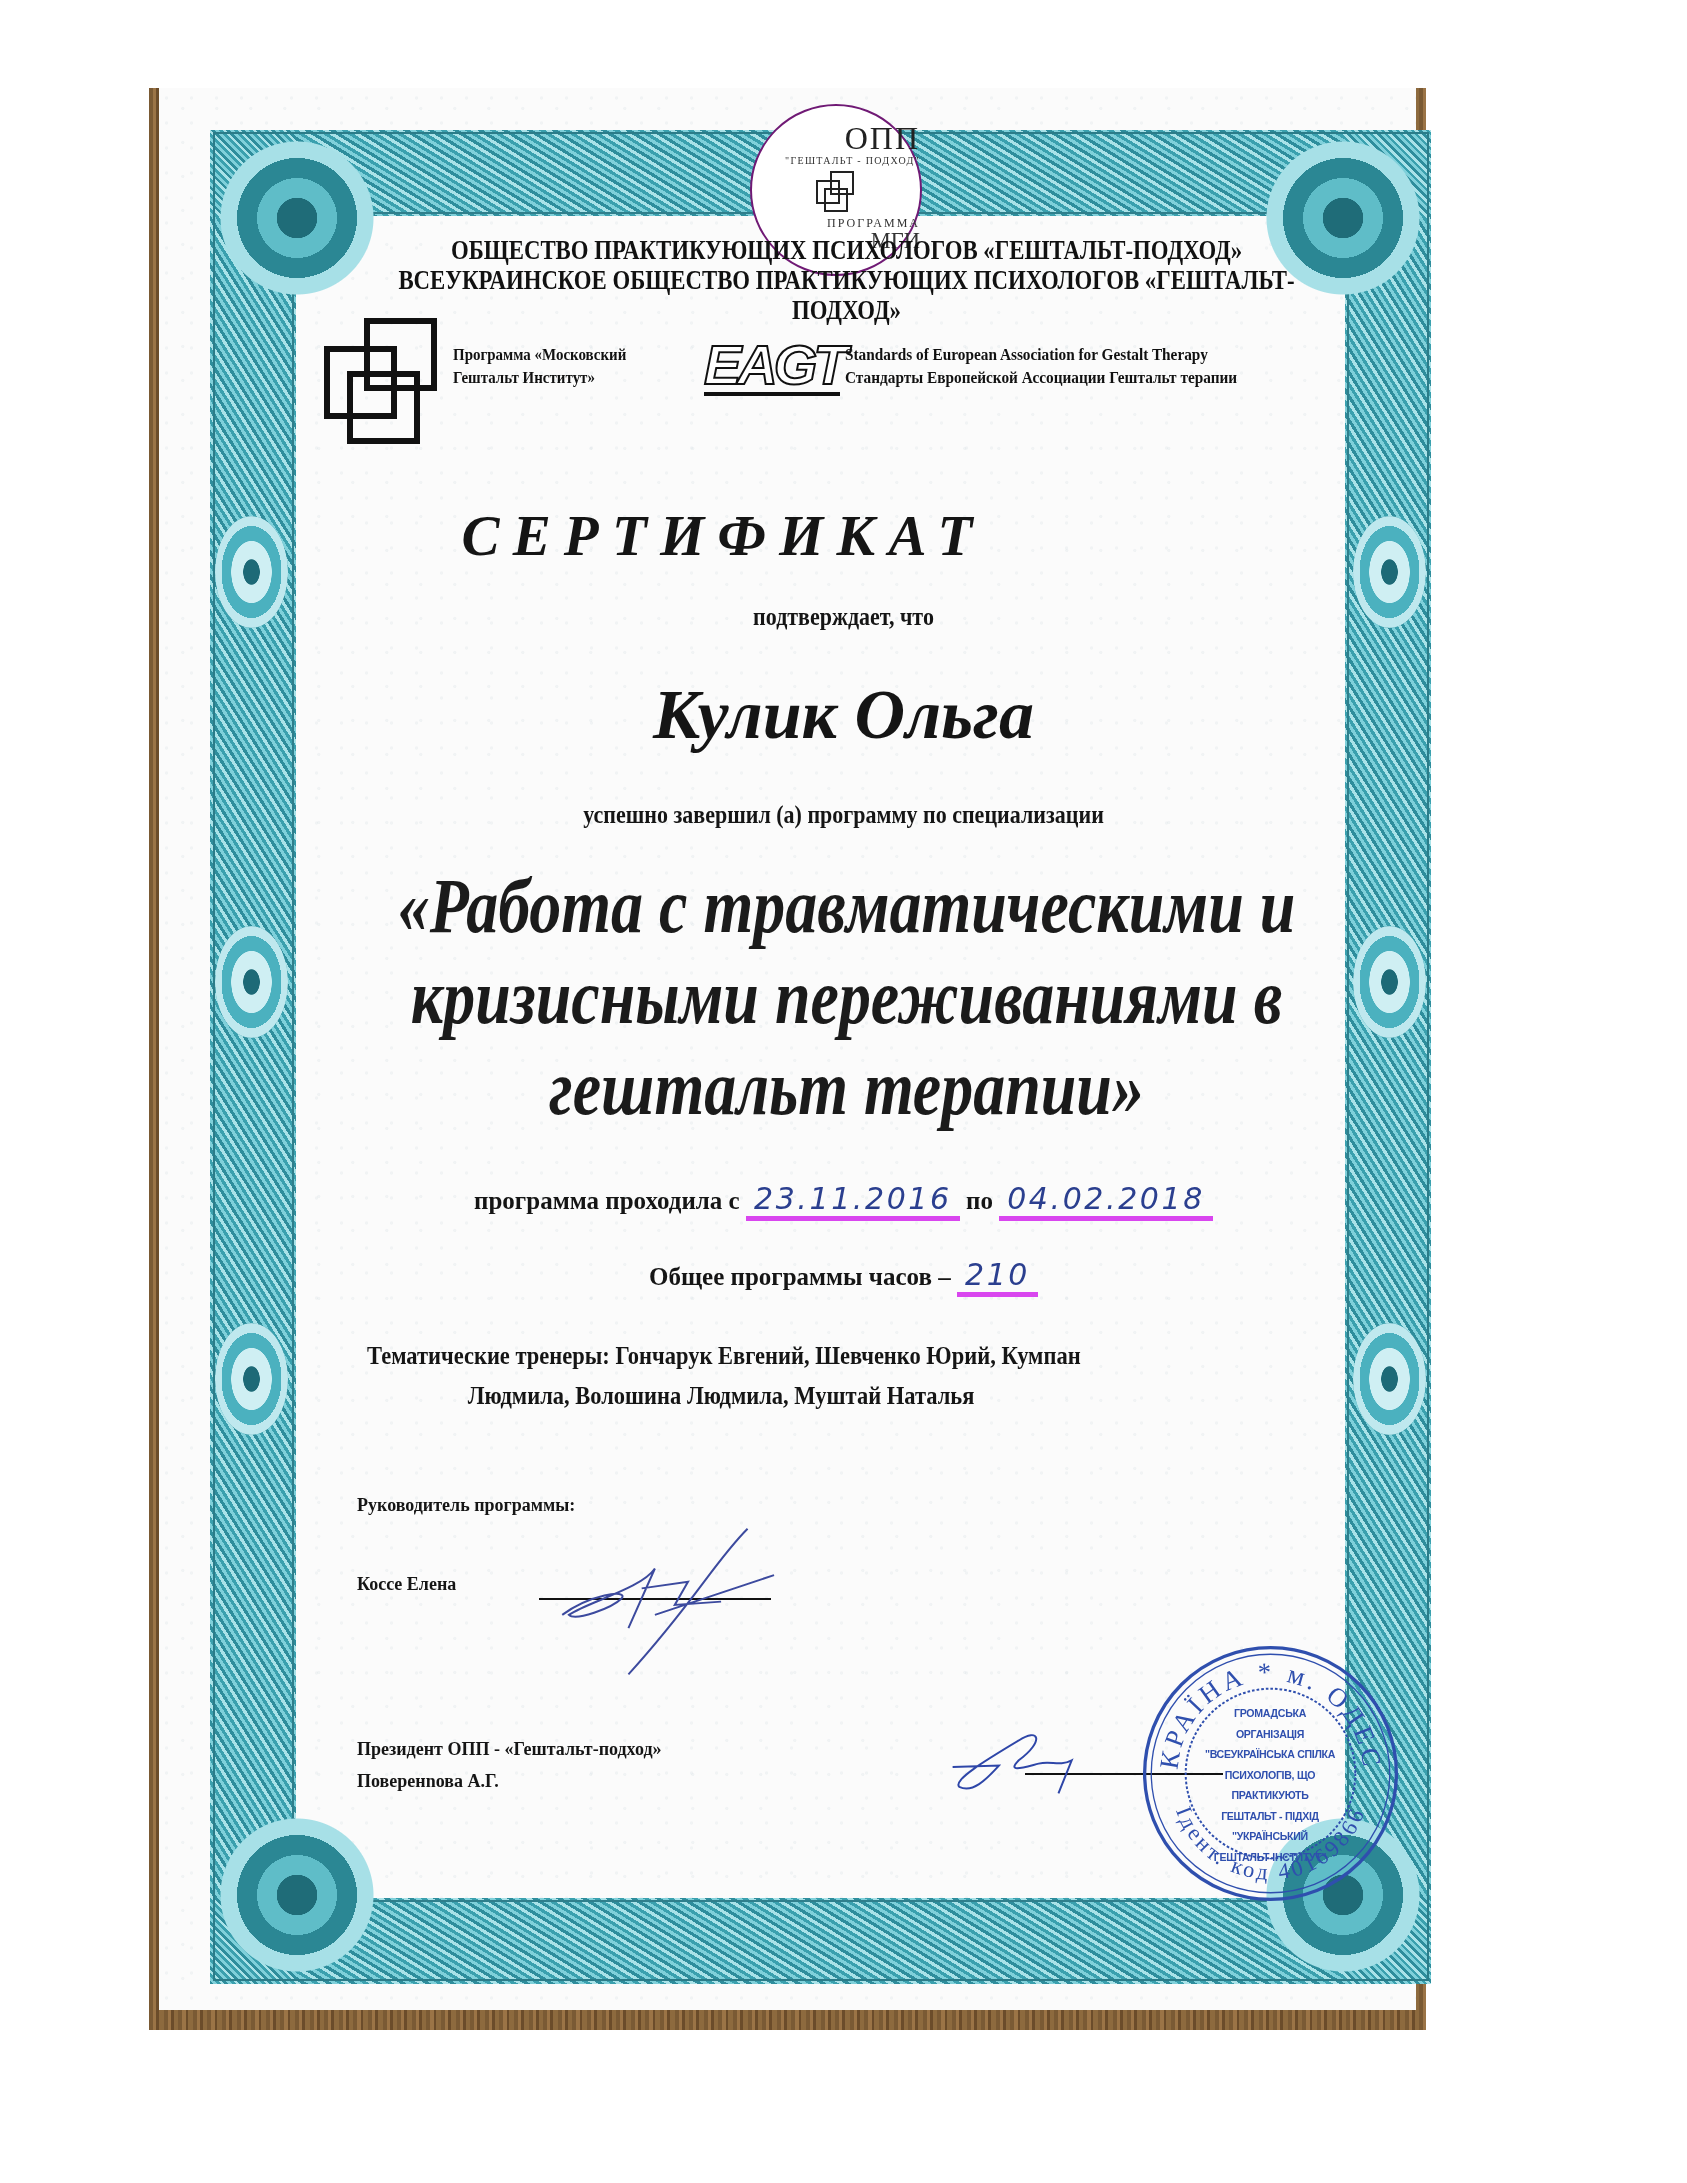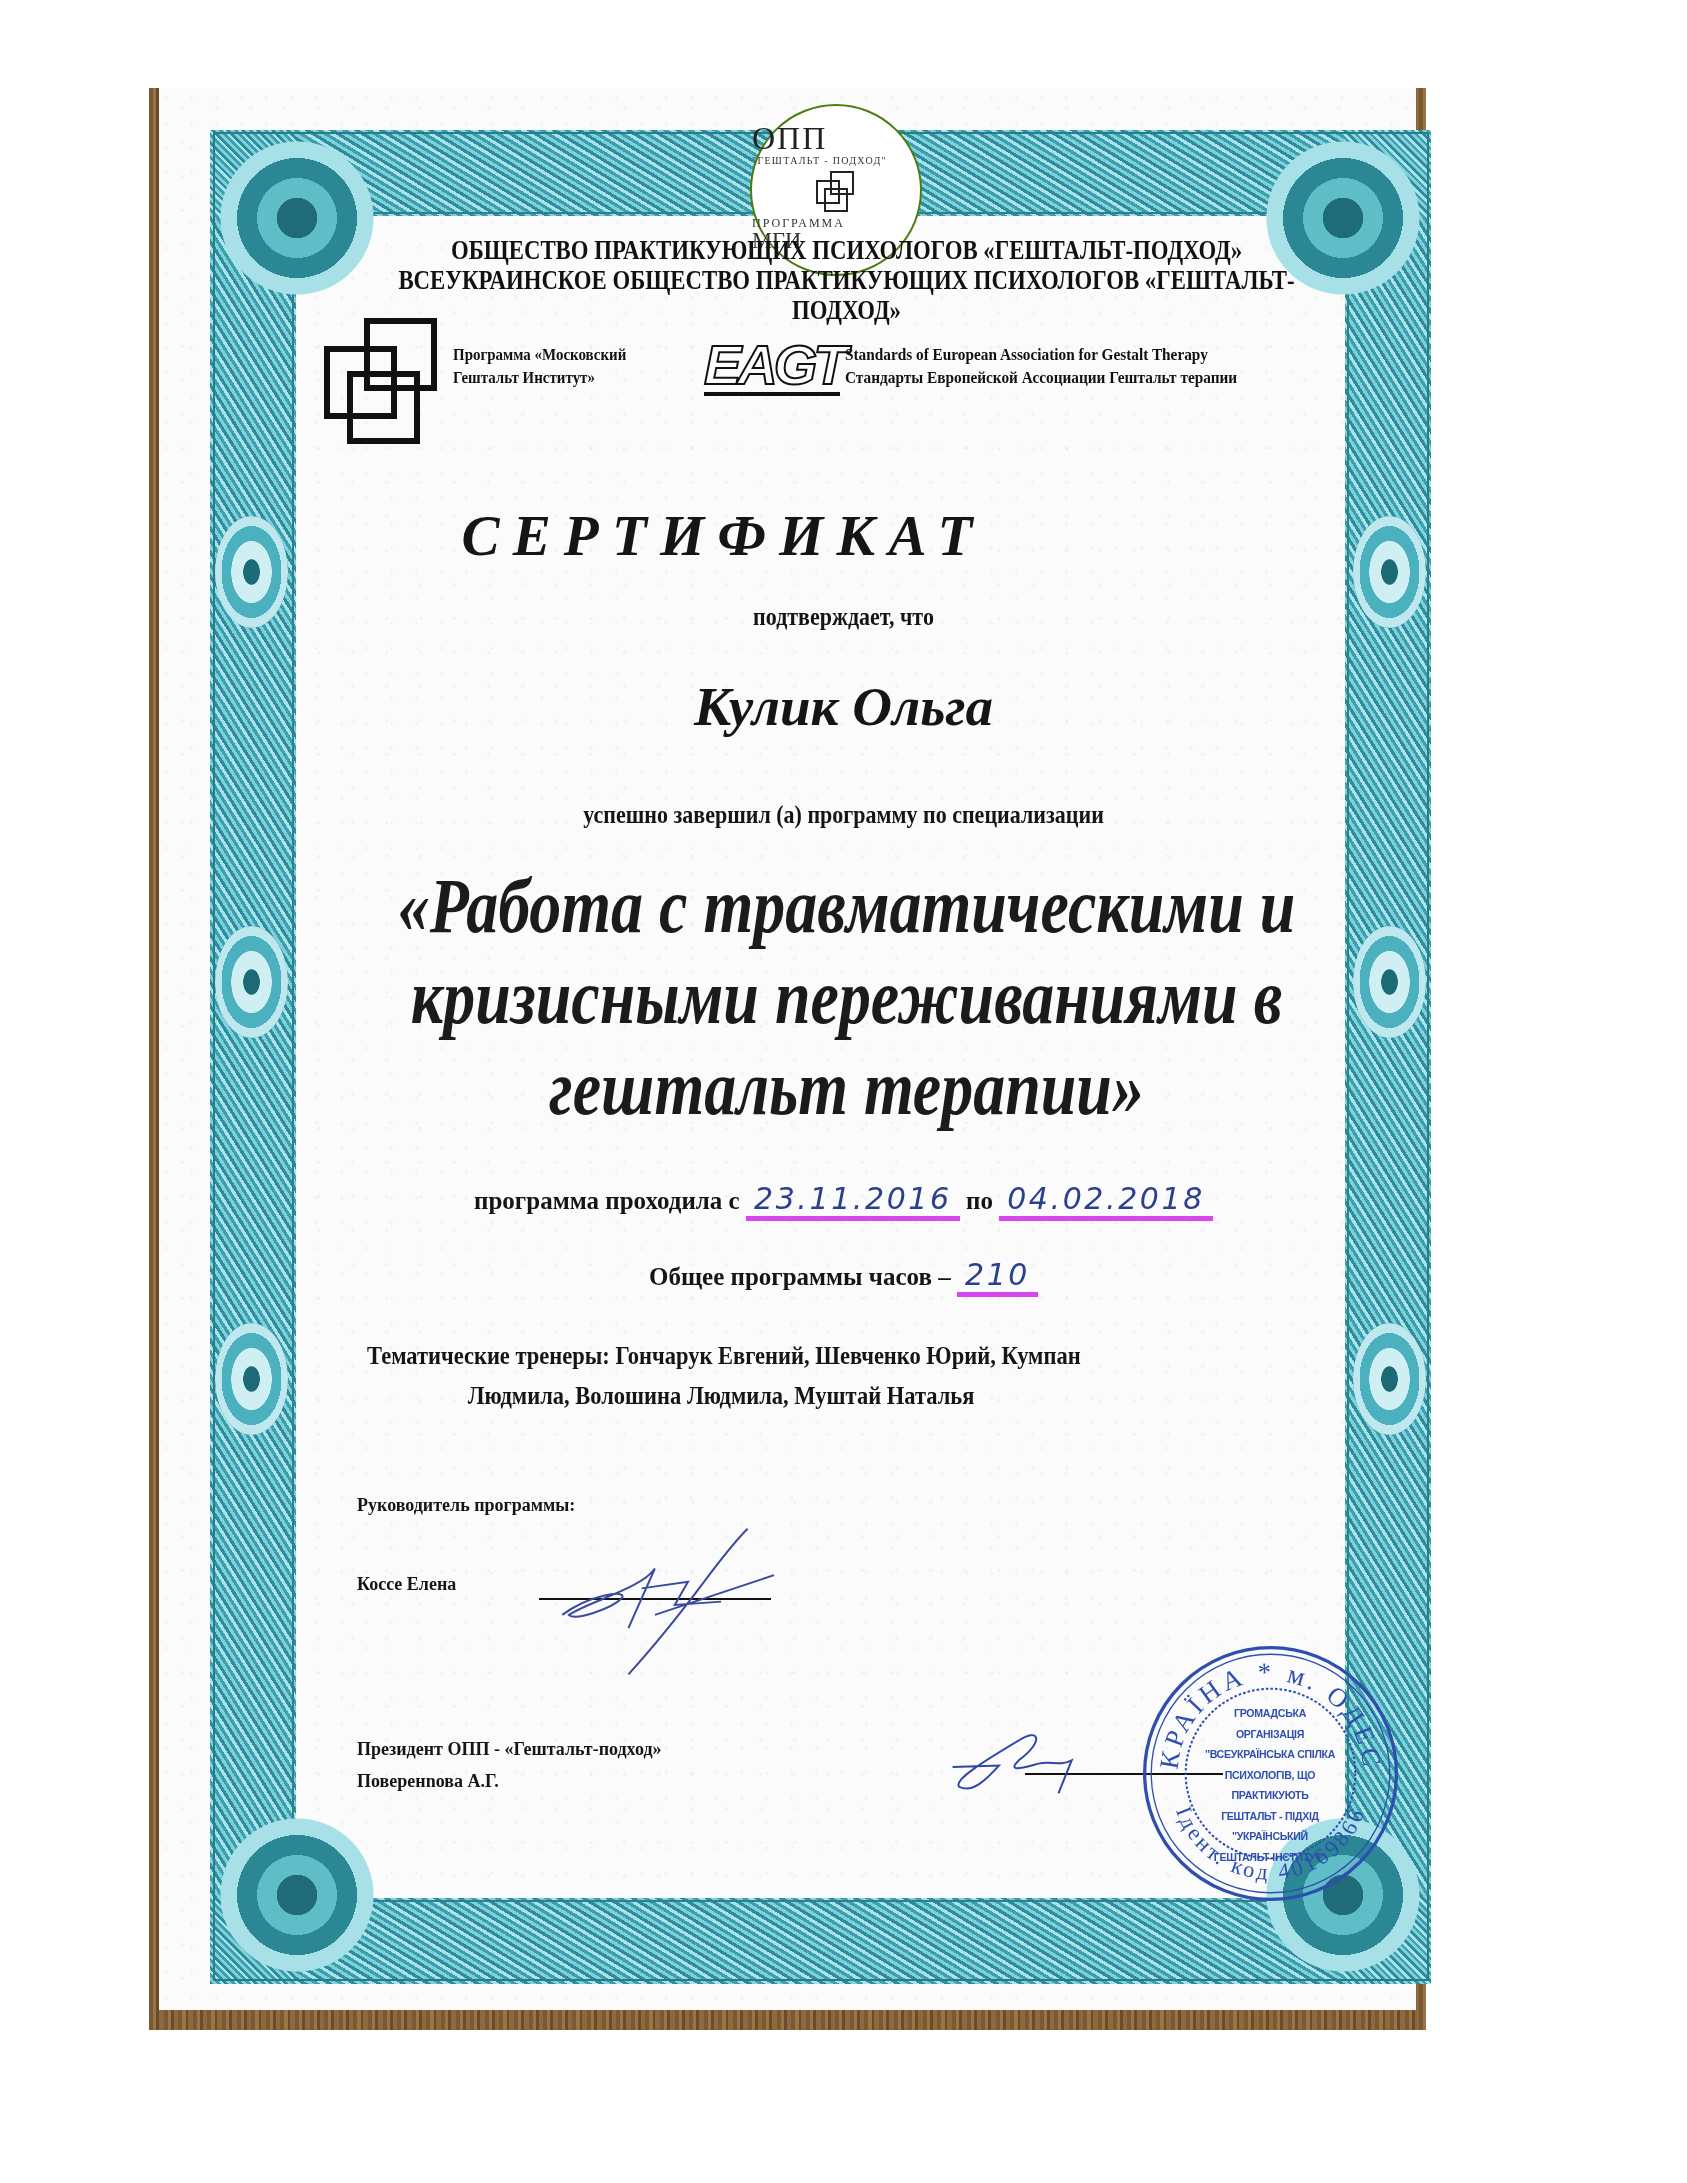--- a/index.html
+++ b/index.html
@@ -40,22 +40,22 @@
     position: absolute; width: 198px; height: 198px;
     background: radial-gradient(circle at 50% 50%, #1f6c78 0 20px, #5fbdc8 20.5px 40px, #2b8794 40px 60px, #a7e0e7 60px 76px, transparent 77px);
   }
   .medallion {
     position: absolute; width: 73px; height: 112px; border-radius: 50%;
     background: radial-gradient(ellipse at center, #1d6a77 0 8px, #cfeff3 8.6px 20px, #4bb1bf 20.5px 30px, #bfe8ee 30px 36px, #3296a4 37px);
   }
   
   .top-seal {
     position: absolute; left: 750px; top: 104px; width: 172px; height: 172px;
-    border-radius: 50%; border: 2px solid #4d7c0f; background: #ffffff;
-    text-align: left; box-sizing: border-box; padding-top: 14.6px;
+    border-radius: 50%; border: 2px solid #701a75; background: #ffffff;
+    text-align: right; box-sizing: border-box; padding-top: 14.6px;
   }
   .top-seal .opp { font-size: 32px; letter-spacing: 2px; color: #222; line-height: 34px; }
   .top-seal .gp { font-size: 10px; letter-spacing: 1.3px; color: #333; }
   .top-seal .prog { font-size: 12px; letter-spacing: 2px; color: #333; margin-top: 4px; }
   .top-seal .mgi { font-size: 22.5px; color: #333; line-height: 20px; }
   .squares { position: relative; margin: 5.3px auto 0; width: 41px; height: 41px; }
   .squares span { position: absolute; width: 24px; height: 24px; border: 2px solid #222; box-sizing: border-box; }
 
   .org-lines {
     position: absolute; left: 291px; top: 235px; width: 1111px; text-align: center;
@@ -84,21 +84,21 @@
   }
   .cert-title {
     position: absolute; left: 0; width: 1447px; top: 503px; text-align: center;
     font-style: italic; font-weight: bold; font-size: 57px; letter-spacing: 13.2px; color: #151515;
   }
   .center-line {
     position: absolute; left: 0; width: 1687px; text-align: center; color: #151515;
     font-weight: bold;
   }
   .confirms { top: 603px; font-size: 25px; transform: scaleX(0.88); }
-  .name { top: 675px; font-size: 55px; font-style: italic; }
+  .name { top: 675px; font-size: 70px; font-style: italic; }
   .completed { top: 801px; font-size: 25px; transform: scaleX(0.88); }
   .course {
     position: absolute; left: 251px; width: 1191px; top: 860px; text-align: center;
     font-style: italic; font-weight: bold; font-size: 78px; line-height: 91px; color: #1b1b1b;
     transform: scaleX(0.82); transform-origin: center;
   }
   .dates { top: 1181px; font-size: 25px; }
   .dates .hand, .hours .hand {
     font-family: "DejaVu Sans", sans-serif; font-weight: normal; font-style: italic;
     color: #2b3f8f; font-size: 30px; border-bottom: 5px solid #d946ef;

